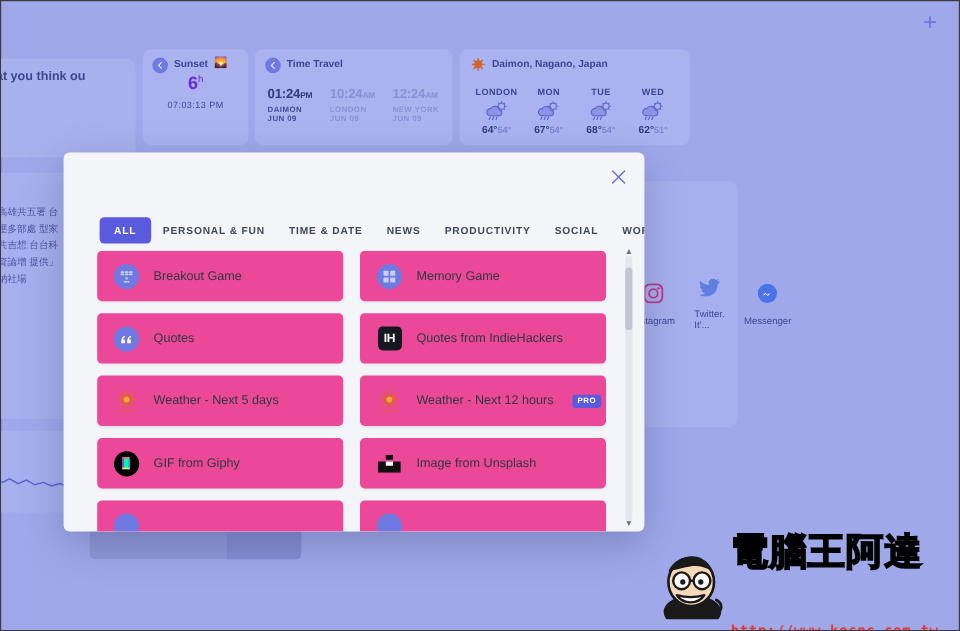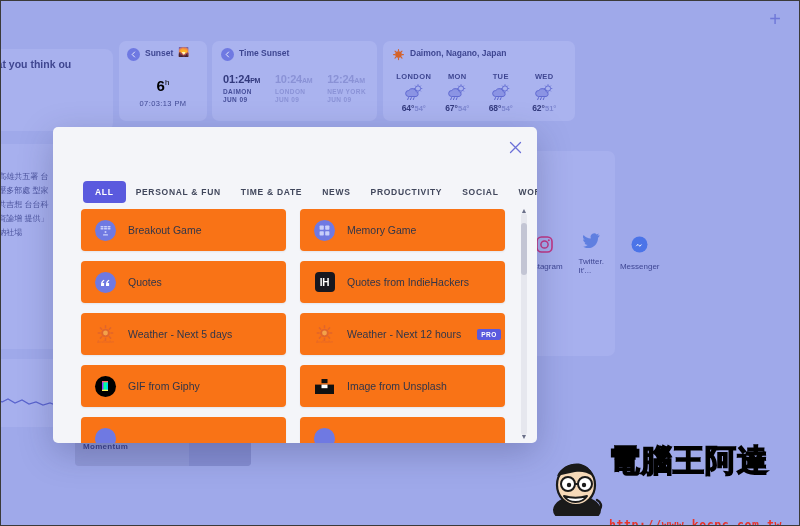--- a/index.html
+++ b/index.html
@@ -44,21 +44,21 @@
   }
   .w-head{display:flex;align-items:flex-start;gap:5px;}
   .w-dot{
     width:13px;height:13px;border-radius:50%;background:#6f79e2;flex:none;
     display:flex;align-items:center;justify-content:center;
   }
   .w-dot svg{display:block;}
   .w-title{font-size:8.5px;color:#3e4691;font-weight:bold;}
   .sun-emoji{font-size:9px;line-height:1;}
   .w-sunset .big{
-    text-align:center;margin-top:16px;font-size:15px;font-weight:bold;color:#000000;
+    text-align:center;font-size:15px;font-weight:bold;color:#6d28d9;
   }
   .w-sunset .big sup{font-size:8px;font-weight:normal;}
   .w-sunset .small{
     text-align:center;margin-top:5px;font-size:7.5px;color:#414a95;letter-spacing:.4px;
   }
 
   
   .w-time{
     position:absolute;left:211px;top:40px;width:165px;height:80px;
     background:#aab3ef;border-radius:7px;box-sizing:border-box;padding:7px 9px;
@@ -143,21 +143,21 @@
   .tab.active{background:#5a5ade;color:#fff;padding:6px 12px;}
 
   .list-wrap{
     position:absolute;left:0;right:0;top:82px;bottom:0;
     overflow:hidden;padding:0 18px 0 28px;
   }
   .grid{
     display:flex;flex-wrap:wrap;gap:10px 14px;
   }
   .card{
-    width:205px;height:42px;background:#f97316;border-radius:4px;
+    width:205px;height:42px;background:#ec4899;border-radius:4px;
     display:flex;align-items:center;gap:12px;padding:0 14px;box-sizing:border-box;
     box-shadow:0 1px 2px rgba(30,35,70,.07);cursor:pointer;
   }
   .card .ico{width:21px;height:21px;flex:none;display:flex;align-items:center;justify-content:center;}
   .card .nm{font-size:10.5px;color:#31364a;white-space:nowrap;}
   .pro-badge{
     background:#5a5ade;color:#fff;font-size:6.5px;font-weight:bold;
     padding:2px 4px;border-radius:2px;letter-spacing:.5px;margin-left:4px;
   }
   .scroll-track{
@@ -220,21 +220,21 @@
       <div class="small">07:03:13 PM</div>
     </div>
 
     <div class="w-time">
       <div class="w-head">
         <span class="w-dot">
           <svg width="7" height="7" viewBox="0 0 7 7">
               <path d="M4.6 1L2.2 3.5l2.4 2.5" stroke="#e6e9fb" stroke-width="1" fill="none" stroke-linecap="round"></path>
             </svg>
         </span>
-        <span class="w-title">Time Sunset</span>
+        <span class="w-title">Time Travel</span>
       </div>
       <div class="tt-row">
         <div class="tt-col">
           <div class="tt-time"><span>01:24</span><span class="mer">PM</span></div>
           <div class="tt-city">DAIMON</div>
           <div class="tt-date">JUN 09</div>
         </div>
         <div class="tt-col dim">
           <div class="tt-time"><span>10:24</span><span class="mer">AM</span></div>
           <div class="tt-city">LONDON</div>
@@ -364,21 +364,20 @@
           <svg width="17" height="17" viewBox="0 0 17 17">
               <circle cx="8.5" cy="8.5" r="8" fill="#4b74e8"></circle>
               <path d="M4.3 10.6l2.5-2.6 1.6 1.6 2.9-1.6-2.5 2.7-1.6-1.6z" fill="#fff"></path>
             </svg>
         </span>
         <span class="lbl">Messenger</span>
       </div>
     </div>
 
     <div class="w-strip">
-      <div class="mm">Momentum</div>
       <div class="seg"></div>
     </div>
   </div>
 
   <div class="modal">
 
     <div class="modal-close">
       <svg width="13" height="13" viewBox="0 0 13 13">
           <path d="M1.5 1.5l10 10M11.5 1.5l-10 10" stroke="#6b6fd8" stroke-width="1.3" stroke-linecap="round"></path>
         </svg>

